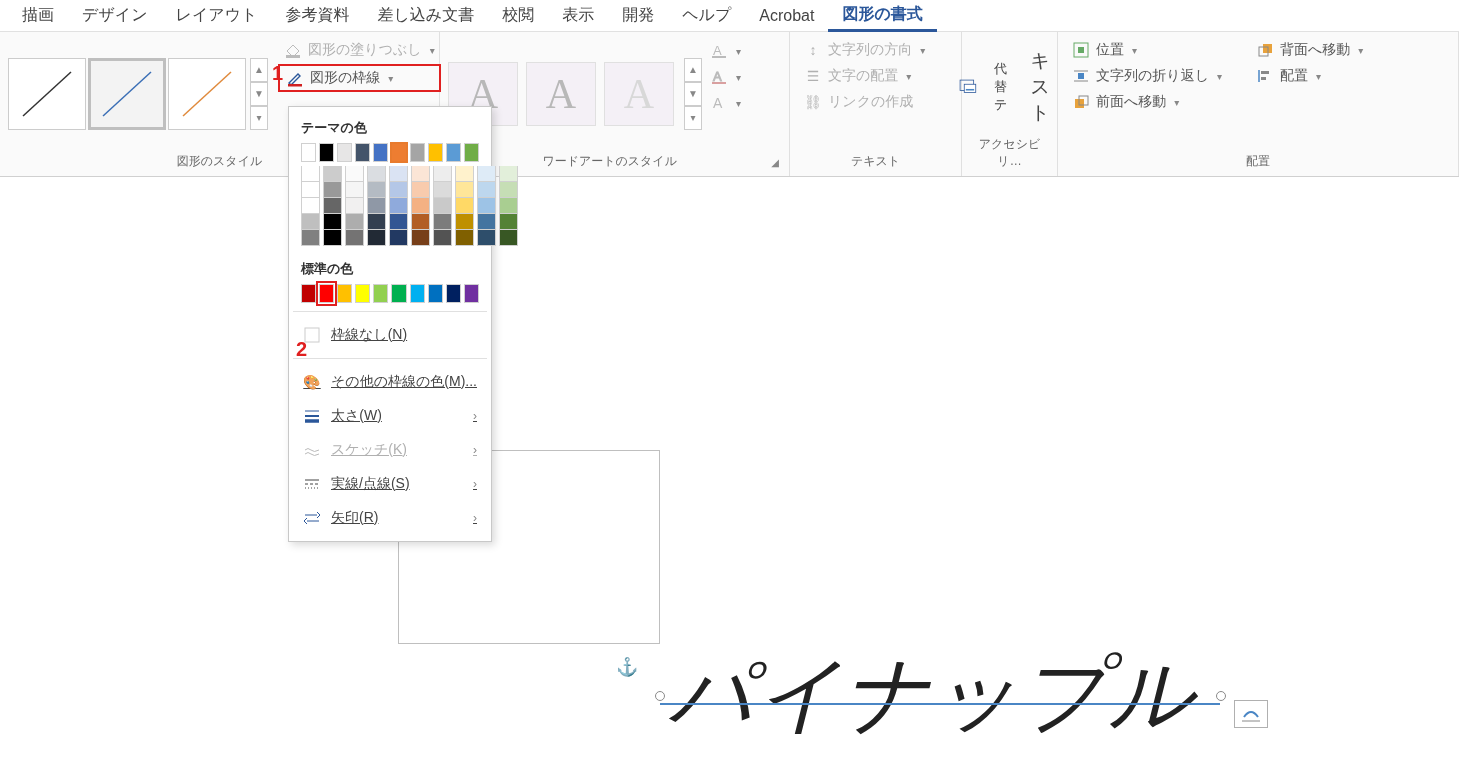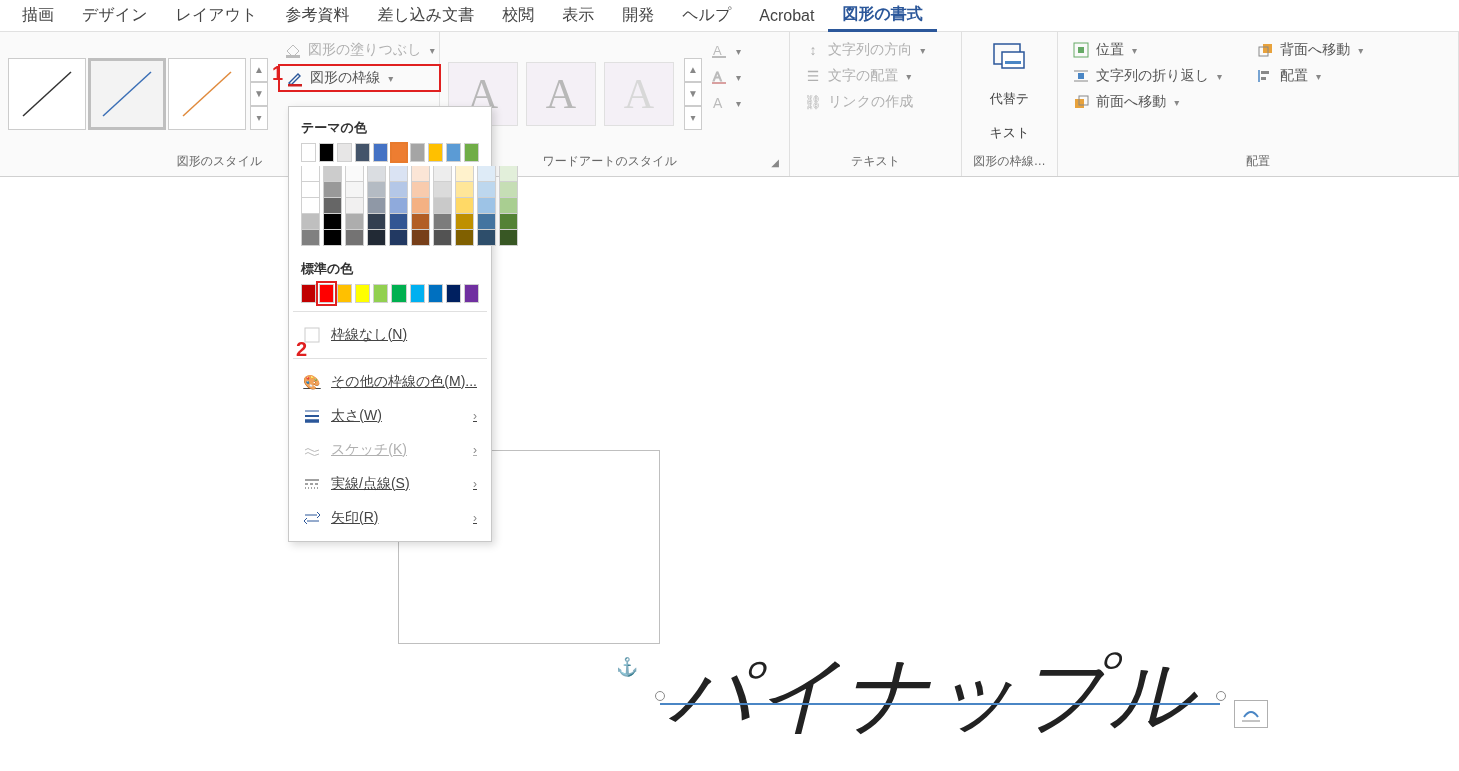--- a/index.html
+++ b/index.html
@@ -200,33 +200,33 @@
             <span class="icon-box">⛓</span>
             <span>リンクの作成</span>
           </div>
     </div>
       </div>
     <div class="group-label">テキスト</div>
   </div>
 
   <div class="group" style="width:96px;">
     <div class="group-body" style="justify-content:center;">
-      <div style="display:flex; flex-direction:column; align-items:center; gap:16px; padding-top:4px;">
+      <div style="display:flex; flex-direction:row; align-items:center; gap:16px; padding-top:4px;">
         <span class="icon-box" style="width:38px;height:34px;">
             <svg viewBox="0 0 38 34">
               <rect x="4" y="4" width="26" height="20" fill="none" stroke="#2b579a" stroke-width="1.5"></rect>
               <rect x="12" y="12" width="22" height="16" fill="#fff" stroke="#2b579a" stroke-width="1.5"></rect>
               <rect x="15" y="21" width="16" height="3" fill="#4a86c5"></rect>
             </svg>
           </span>
         <span style="font-size:13px;color:#444;">代替テ</span>
-        <span style="font-size:13px;color:#444;">キスト</span>
-      </div>
-    </div>
-    <div class="group-label">図形の枠線…</div>
+        <span style="font-size:19px;color:#444;">キスト</span>
+      </div>
+    </div>
+    <div class="group-label">アクセシビリ…</div>
   </div>
 
   <div class="group" style="flex:1;">
     <div class="group-body">
       <div class="vstack">
         <div class="ribbon-btn">
             <span class="icon-box">
               <svg viewBox="0 0 18 18">
                 <rect x="2" y="2" width="14" height="14" fill="none" stroke="#6a6"></rect>
                 <rect x="6" y="6" width="6" height="6" fill="#6a6"></rect>

